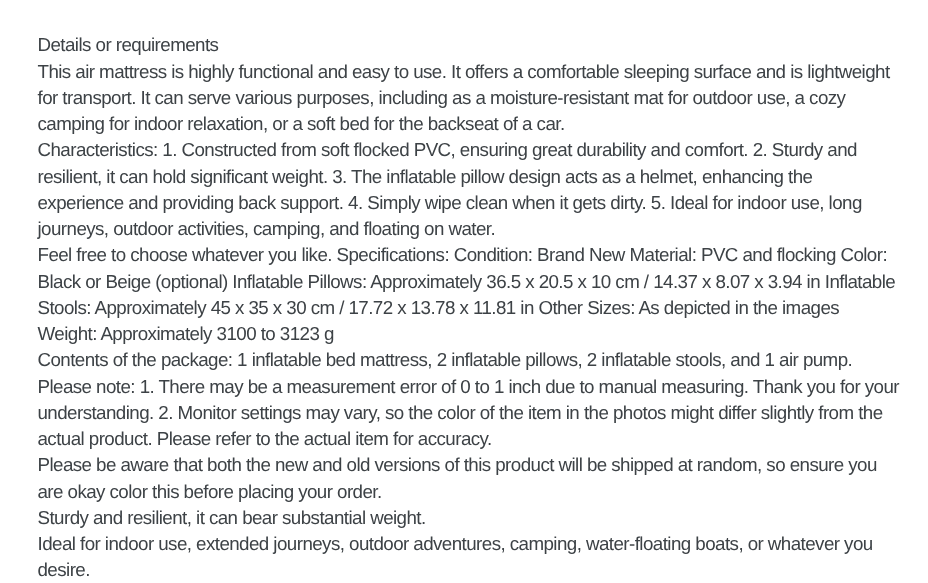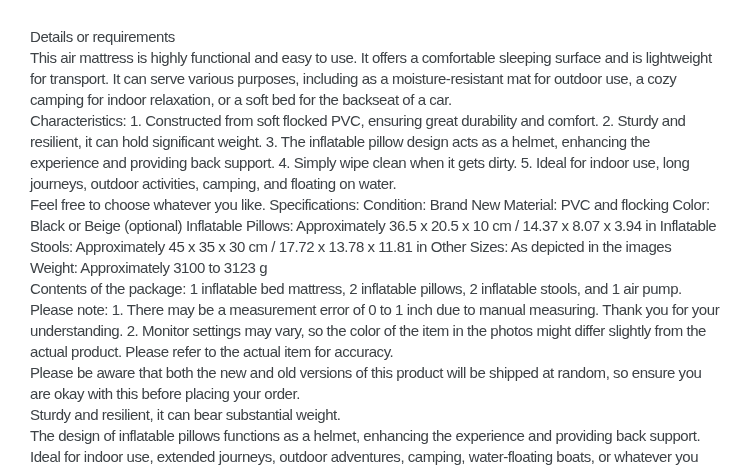--- a/index.html
+++ b/index.html
@@ -34,18 +34,17 @@
 </style>
 </head>
 <body>
 
 <div class="description-section">
   <h2 class="description-title">Details or requirements</h2>
   <p class="description-paragraph">This air mattress is highly functional and easy to use. It offers a comfortable sleeping surface and is lightweight for transport. It can serve various purposes, including as a moisture-resistant mat for outdoor use, a cozy camping for indoor relaxation, or a soft bed for the backseat of a car.</p>
   <p class="description-paragraph">Characteristics: 1. Constructed from soft flocked PVC, ensuring great durability and comfort. 2. Sturdy and resilient, it can hold significant weight. 3. The inflatable pillow design acts as a helmet, enhancing the experience and providing back support. 4. Simply wipe clean when it gets dirty. 5. Ideal for indoor use, long journeys, outdoor activities, camping, and floating on water.</p>
   <p class="description-paragraph">Feel free to choose whatever you like. Specifications: Condition: Brand New Material: PVC and flocking Color: Black or Beige (optional) Inflatable Pillows: Approximately 36.5 x 20.5 x 10 cm / 14.37 x 8.07 x 3.94 in Inflatable Stools: Approximately 45 x 35 x 30 cm / 17.72 x 13.78 x 11.81 in Other Sizes: As depicted in the images Weight: Approximately 3100 to 3123 g</p>
   <p class="description-paragraph">Contents of the package: 1 inflatable bed mattress, 2 inflatable pillows, 2 inflatable stools, and 1 air pump. Please note: 1. There may be a measurement error of 0 to 1 inch due to manual measuring. Thank you for your understanding. 2. Monitor settings may vary, so the color of the item in the photos might differ slightly from the actual product. Please refer to the actual item for accuracy.</p>
-  <p class="description-paragraph">Please be aware that both the new and old versions of this product will be shipped at random, so ensure you are okay with this before placing your order.</p>
+  <p class="description-paragraph">Please be aware that both the new and old versions of this product will be shipped at random, so ensure you are okay color this before placing your order.</p>
   <p class="description-paragraph">Sturdy and resilient, it can bear substantial weight.</p>
-  <p class="description-paragraph">The design of inflatable pillows functions as a helmet, enhancing the experience and providing back support.</p>
   <p class="description-paragraph">Ideal for indoor use, extended journeys, outdoor adventures, camping, water-floating boats, or whatever you desire.</p>
   <p class="description-paragraph">It only requires a wipe when it gets dirty.</p>
 </div>
 
 </body></html>

